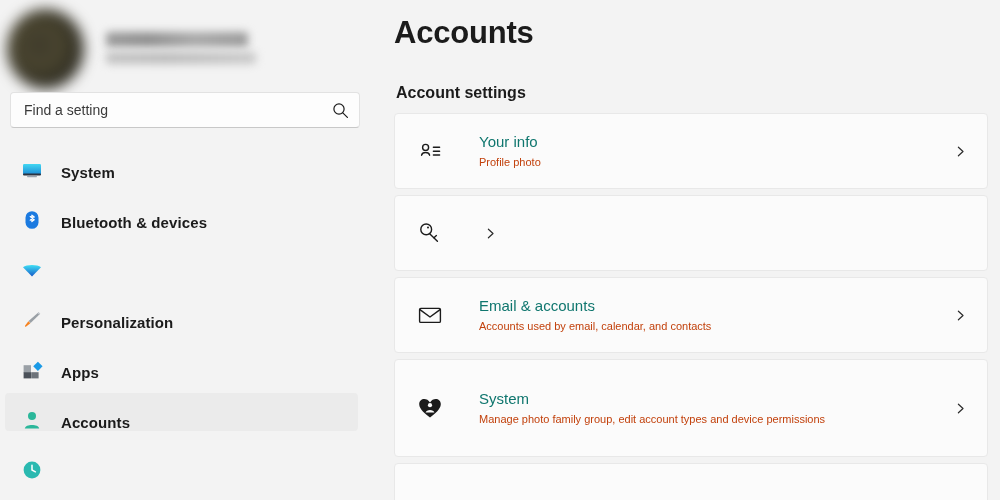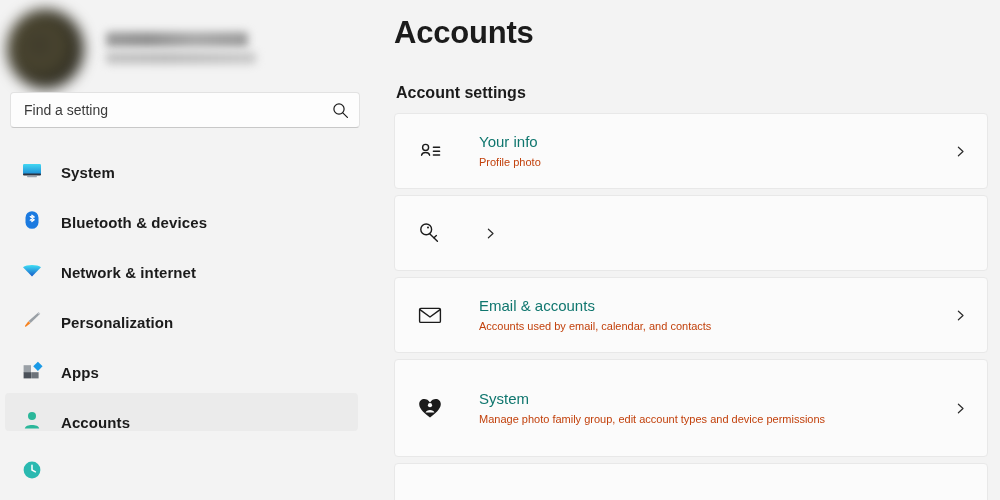--- a/index.html
+++ b/index.html
@@ -191,21 +191,20 @@
           <svg width="22" height="22" viewBox="0 0 22 22">
             <defs>
                 <linearGradient id="gWifi" x1="0" y1="0" x2="0" y2="1">
               <stop offset="0" stop-color="#3fe0f5"></stop>
                   <stop offset="1" stop-color="#1558c8"></stop>
                 </linearGradient>
               </defs>
             <path d="M2 8.2 C5.4 5.2, 16.6 5.2, 20 8.2 L11 17.6 Z" fill="url(#gWifi)"></path>
           </svg>
         </span>
-        <span class="nav-label">Network &amp; internet</span>
       </div>
 
       <div class="nav-item">
 
         <span class="nav-icon">
           <svg width="22" height="22" viewBox="0 0 22 22">
             <path d="M17.6 3.2 L19.2 4.8 L9.6 14.0 L7.6 12.0 Z" fill="#9aa0a6"></path>
             <path d="M7.4 12.2 L9.4 14.2 L5.2 17.6 C4.4 18.2, 3.6 17.2, 4.2 16.4 Z" fill="#f58220"></path>
             <path d="M17.6 3.2 L19.2 4.8 L18.2 5.8 L16.6 4.2 Z" fill="#c9ced3"></path>
           </svg>

